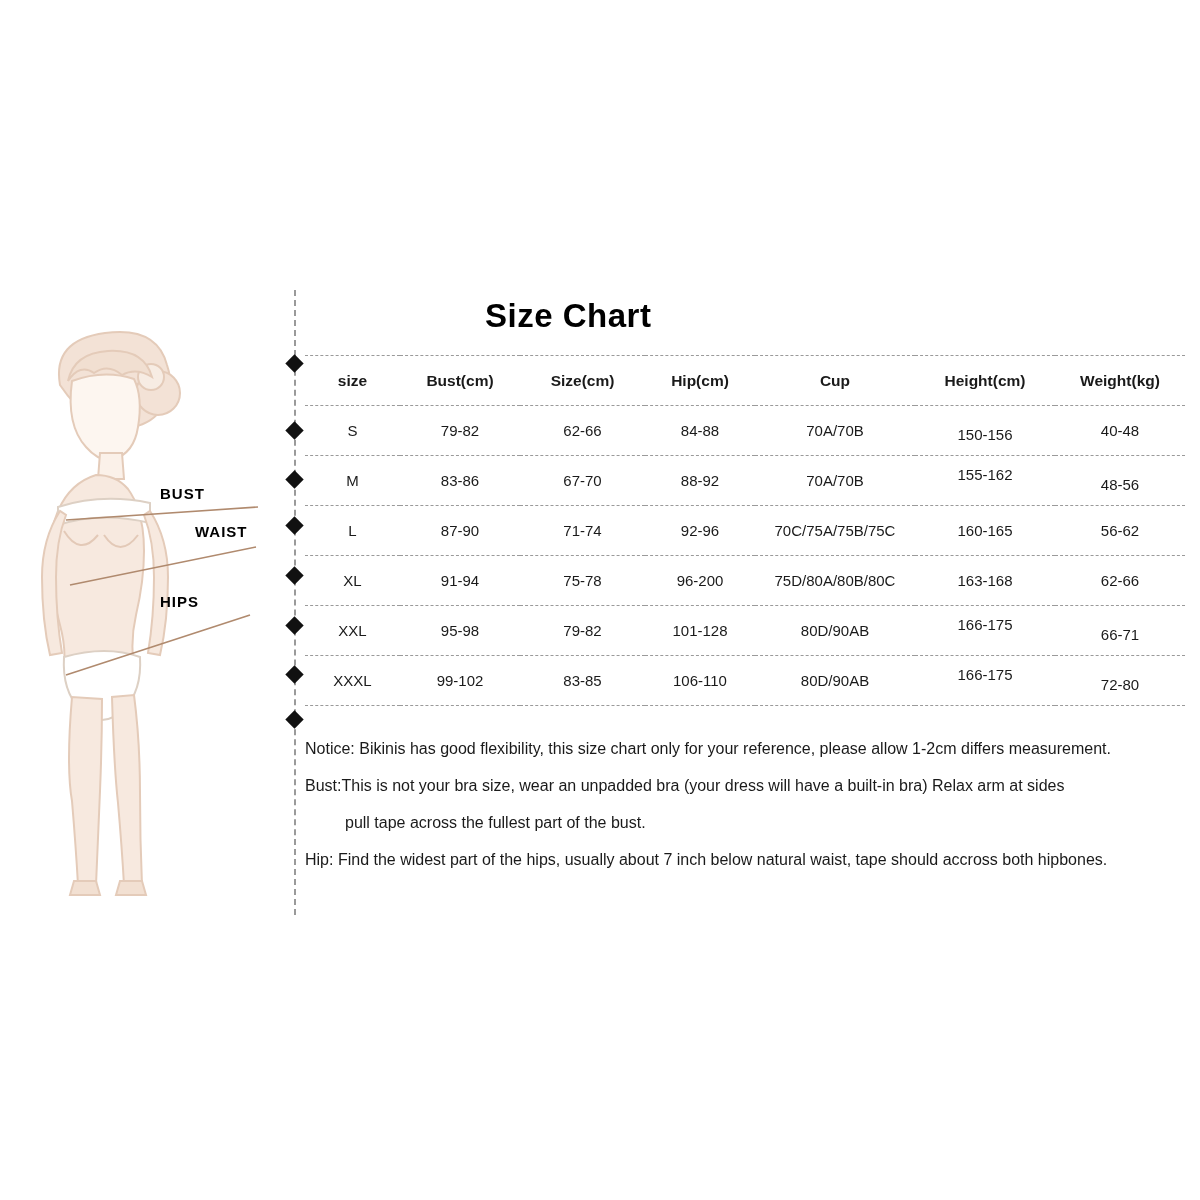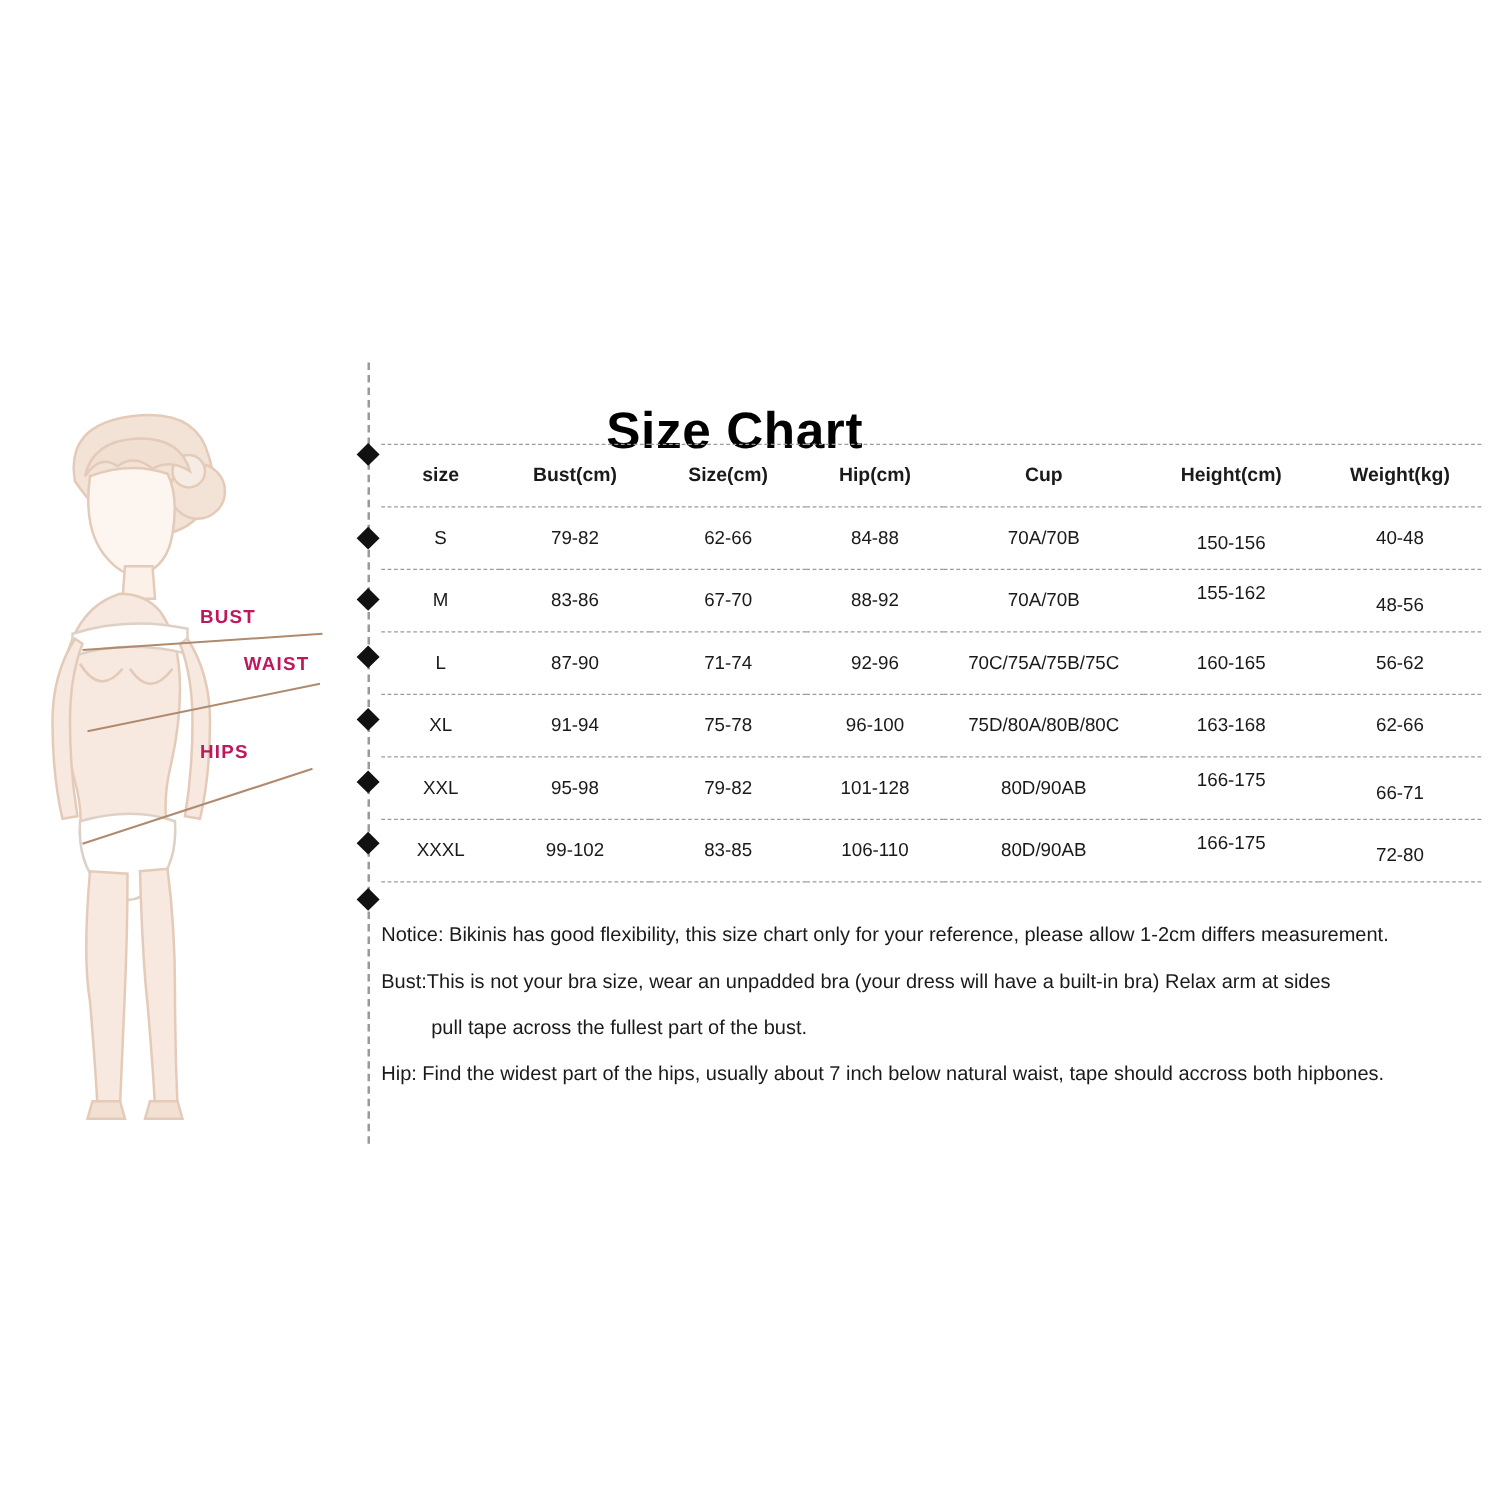--- a/index.html
+++ b/index.html
@@ -56,41 +56,41 @@
     position: absolute;
     left: 160px;
     top: 200px;
     font-family: "Liberation Sans", sans-serif;
   }
   .lbl {
     position: absolute;
     font-size: 15px;
     font-weight: 700;
     letter-spacing: 1px;
-    color: #be185d;
+    color: #000000;
     white-space: nowrap;
   }
   .lbl-bust { left: 0px; top: 0px; }
   .lbl-waist { left: 0px; top: 38px; margin-left: 35px; }
   .lbl-hips { left: 0px; top: 108px; }
 
   
   .chart-pane {
     position: absolute;
     left: 295px;
     top: 285px;
     width: 905px;
     height: 630px;
   }
 
   .chart-title {
     position: absolute;
     left: 190px;
-    top: 36px;
-    font-size: 41px;
+    top: 12px;
+    font-size: 33px;
     font-weight: 700;
     color: #000;
     letter-spacing: 0.5px;
     font-family: "Liberation Sans", sans-serif;
   }
 
   .table-wrap {
     position: absolute;
     left: 10px;
     top: 70px;
@@ -279,21 +279,21 @@
             <td>71-74</td>
             <td>92-96</td>
             <td>70C/75A/75B/75C</td>
             <td>160-165</td>
             <td>56-62</td>
           </tr>
           <tr>
             <td>XL</td>
             <td>91-94</td>
             <td>75-78</td>
-            <td>96-100</td>
+            <td>96-200</td>
             <td>75D/80A/80B/80C</td>
             <td>163-168</td>
             <td>62-66</td>
           </tr>
           <tr>
             <td>XXL</td>
             <td>95-98</td>
             <td>79-82</td>
             <td>101-128</td>
             <td>80D/90AB</td>

